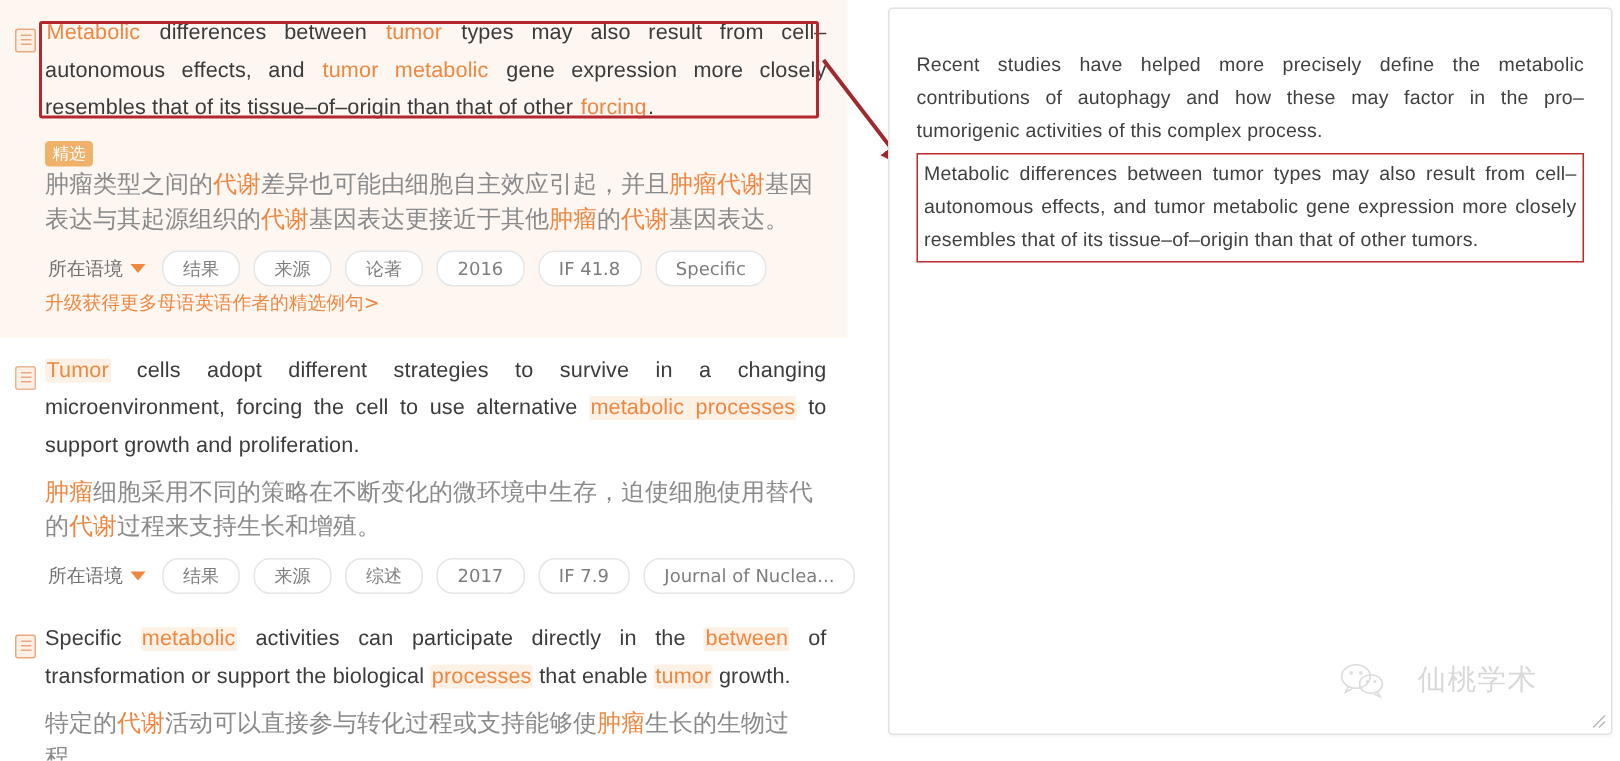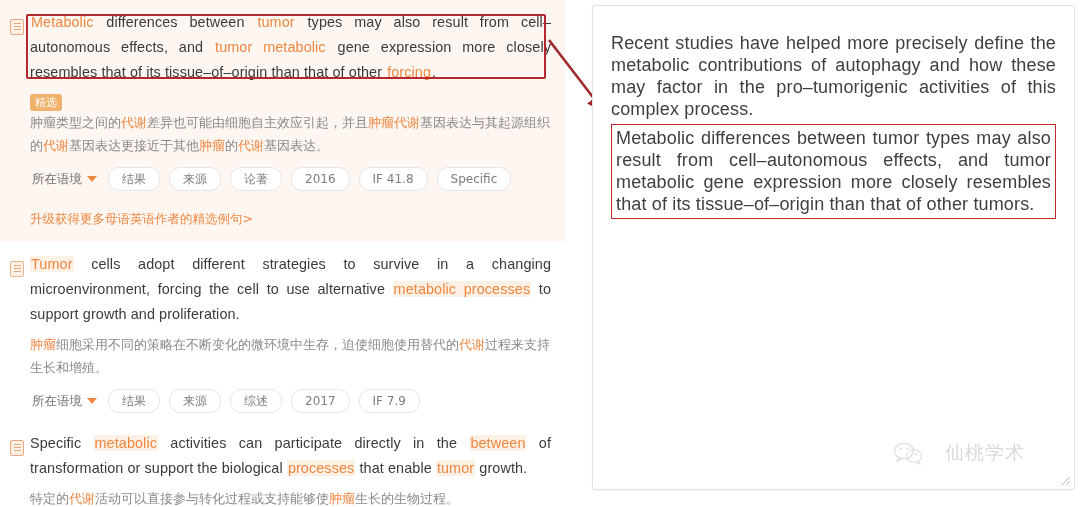--- a/index.html
+++ b/index.html
@@ -112,21 +112,21 @@
     color: #ffffff;
     font-size: 11px;
     line-height: 15px;
     padding: 1px 5px;
     border-radius: 3px;
     margin-right: 6px;
     margin-top: 3px;
     font-family: "DejaVu Sans", sans-serif;
   }
   .zh-sentence {
-    font-size: 13px;
+    font-size: 16px;
     line-height: 23px;
     color: #8a8a8a;
     margin: 0;
     font-family: "DejaVu Sans", sans-serif;
   }
   .zh-sentence .kw {
     color: #ef8741;
   }
 
   .tag-row {
@@ -160,21 +160,21 @@
   .caret {
     display: inline-block;
     margin-left: 5px;
     width: 0; height: 0;
     border-left: 5px solid transparent;
     border-right: 5px solid transparent;
     border-top: 6px solid #ef8741;
   }
 
   .upgrade-link {
-    margin-top: 20px;
+    margin-top: 3px;
     font-size: 12.5px;
     color: #ef8741;
     font-family: "DejaVu Sans", sans-serif;
     cursor: pointer;
   }
 
   
   #connector {
     position: absolute;
     left: 540px; top: 8px;
@@ -194,21 +194,21 @@
     box-shadow: 0 1px 2px rgba(0,0,0,0.04);
     overflow: hidden;
   }
   #editor-body {
     padding: 26px 18px 0 18px;
     position: relative;
     height: 100%;
     box-sizing: border-box;
   }
   .para {
-    font-size: 18px;
+    font-size: 13px;
     line-height: 22px;
     color: #3f3f3f;
     text-align: justify;
     text-align-last: left;
     margin: 0;
     letter-spacing: 0.15px;
   }
   #highlighted-para {
     border: 1.6px solid #c0282e;
     box-sizing: border-box;
@@ -294,20 +294,23 @@
           <span>来源</span>
         </span>
         <span class="tag">
           <span>综述</span>
         </span>
         <span class="tag">
           <span>2017</span>
         </span>
         <span class="tag">
           <span>IF 7.9</span>
+        </span>
+        <span class="tag">
+          <span>Journal of Nuclea...</span>
         </span>
       </div>
     </div>
     <div class="result-card">
       <div class="doc-icon"></div>
       <p class="en-sentence"><span>Specific </span><span class="kw">metabolic</span><span> activities can participate directly in the </span><span class="kw">between</span><span> of transformation or support the biological </span><span class="kw">processes</span><span> that enable </span><span class="kw">tumor</span><span> growth.</span></p>
       <div class="badge-row">
         <p class="zh-sentence"><span>特定的</span><span class="kw">代谢</span><span>活动可以直接参与转化过程或支持能够使</span><span class="kw">肿瘤</span><span>生长的生物过程。</span></p>
       </div>
     </div>

